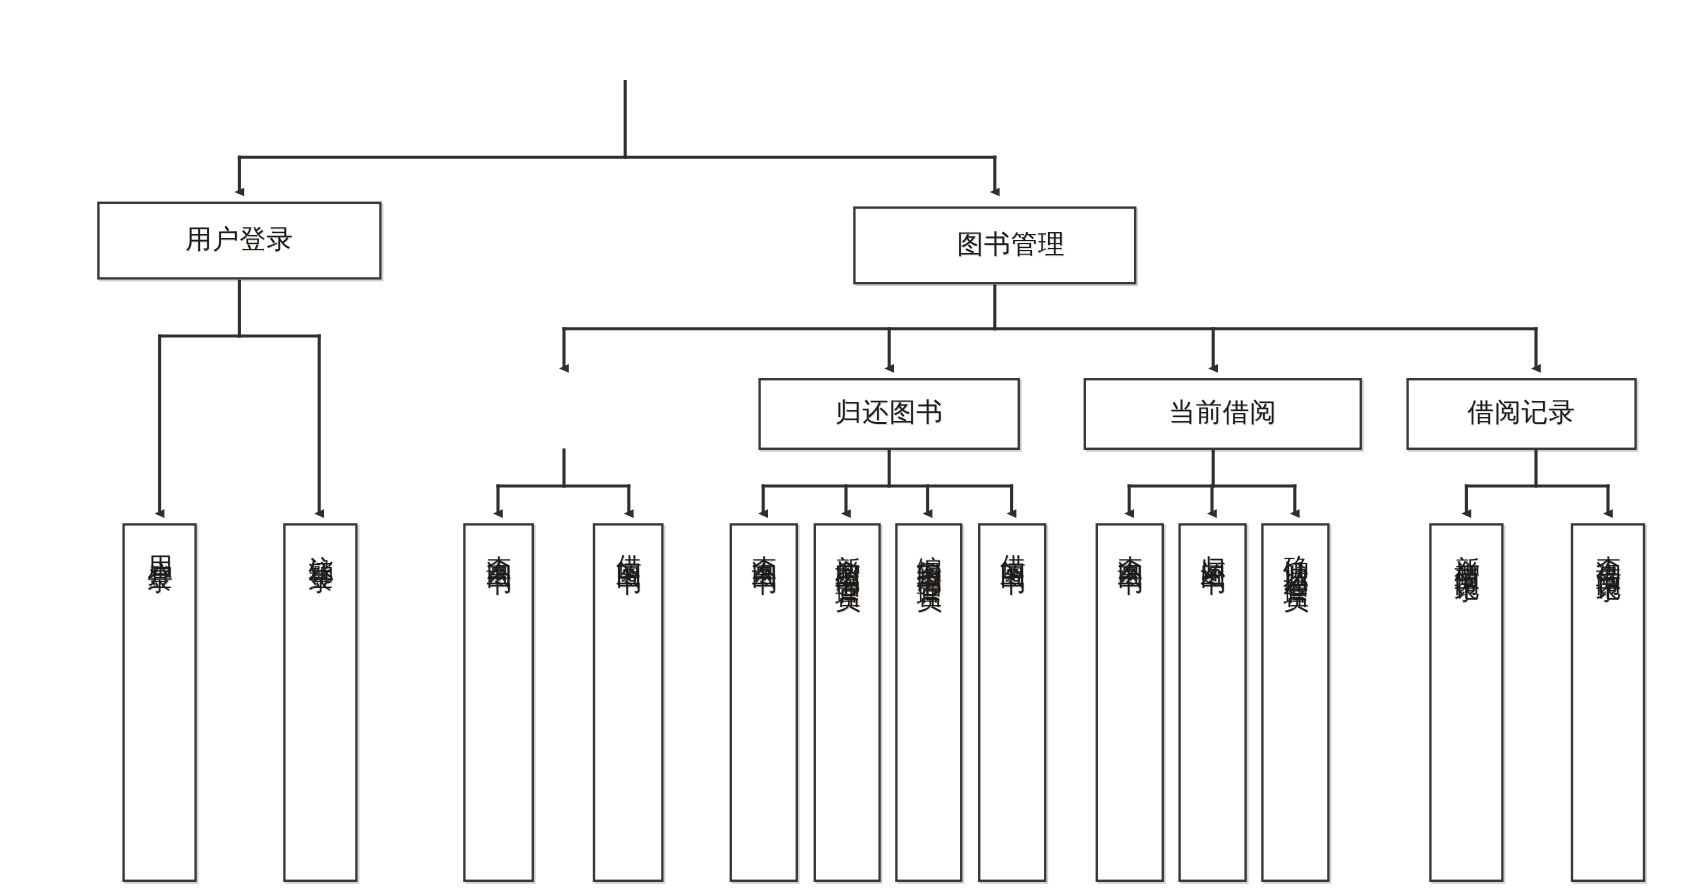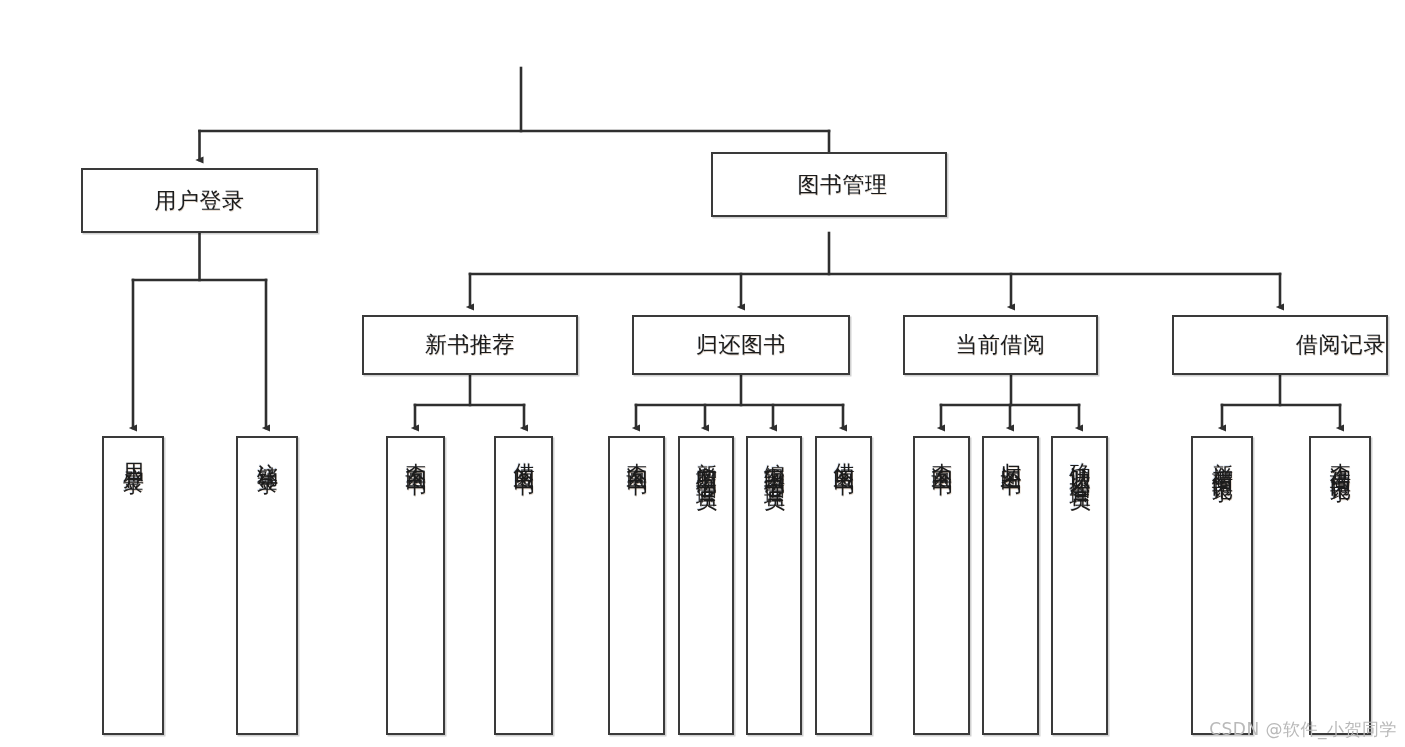--- a/index.html
+++ b/index.html
@@ -131,37 +131,34 @@
       <path d="M1222,405 L1222,428" marker-end="url(#arrowhead)"></path>
       <path d="M1340,405 L1340,428" marker-end="url(#arrowhead)"></path>
     </g>
   </svg>
 
 
   <div class="node horiz" style="left:81px; top:168px; width:237px; height:65px;">
     <span class="node-label">用户登录</span>
   </div>
 
-  <div class="node horiz" style="left:711px; top:152px; width:236px; height:65px;padding-left:27px;">
+  <div class="node horiz" style="left:711px; top:172px; width:236px; height:65px;padding-left:27px;">
     <span class="node-label">图书管理</span>
   </div>
 
-  <div class="node horiz" style="left:362px; top:315px; width:216px; height:60px;">
-    <span class="node-label">新书推荐</span>
-  </div>
 
   <div class="node horiz" style="left:632px; top:315px; width:218px; height:60px;">
     <span class="node-label">归还图书</span>
   </div>
 
-  <div class="node horiz" style="left:903px; top:315px; width:195px; height:60px;">
+  <div class="node horiz" style="left:903px; top:315px; width:232px; height:60px;">
     <span class="node-label">当前借阅</span>
   </div>
 
-  <div class="node horiz" style="left:1172px; top:315px; width:216px; height:60px;justify-content:flex-end;">
+  <div class="node horiz" style="left:1172px; top:315px; width:192px; height:60px;">
     <span class="node-label">借阅记录</span>
   </div>
 
   <div class="node vert" style="left:102px; top:436px; width:62px; height:299px;">
     <span class="node-label">用户登录</span>
   </div>
 
   <div class="node vert" style="left:236px; top:436px; width:62px; height:299px;">
     <span class="node-label">注销登录</span>
   </div>
@@ -203,15 +200,14 @@
   </div>
 
   <div class="node vert" style="left:1191px; top:436px; width:62px; height:299px;">
     <span class="node-label">新增借阅记录</span>
   </div>
 
   <div class="node vert" style="left:1309px; top:436px; width:62px; height:299px;">
     <span class="node-label">查询借阅记录</span>
   </div>
 
-  <div class="watermark">CSDN @软件_小贺同学</div>
 
 </div>
 
 </body></html>

